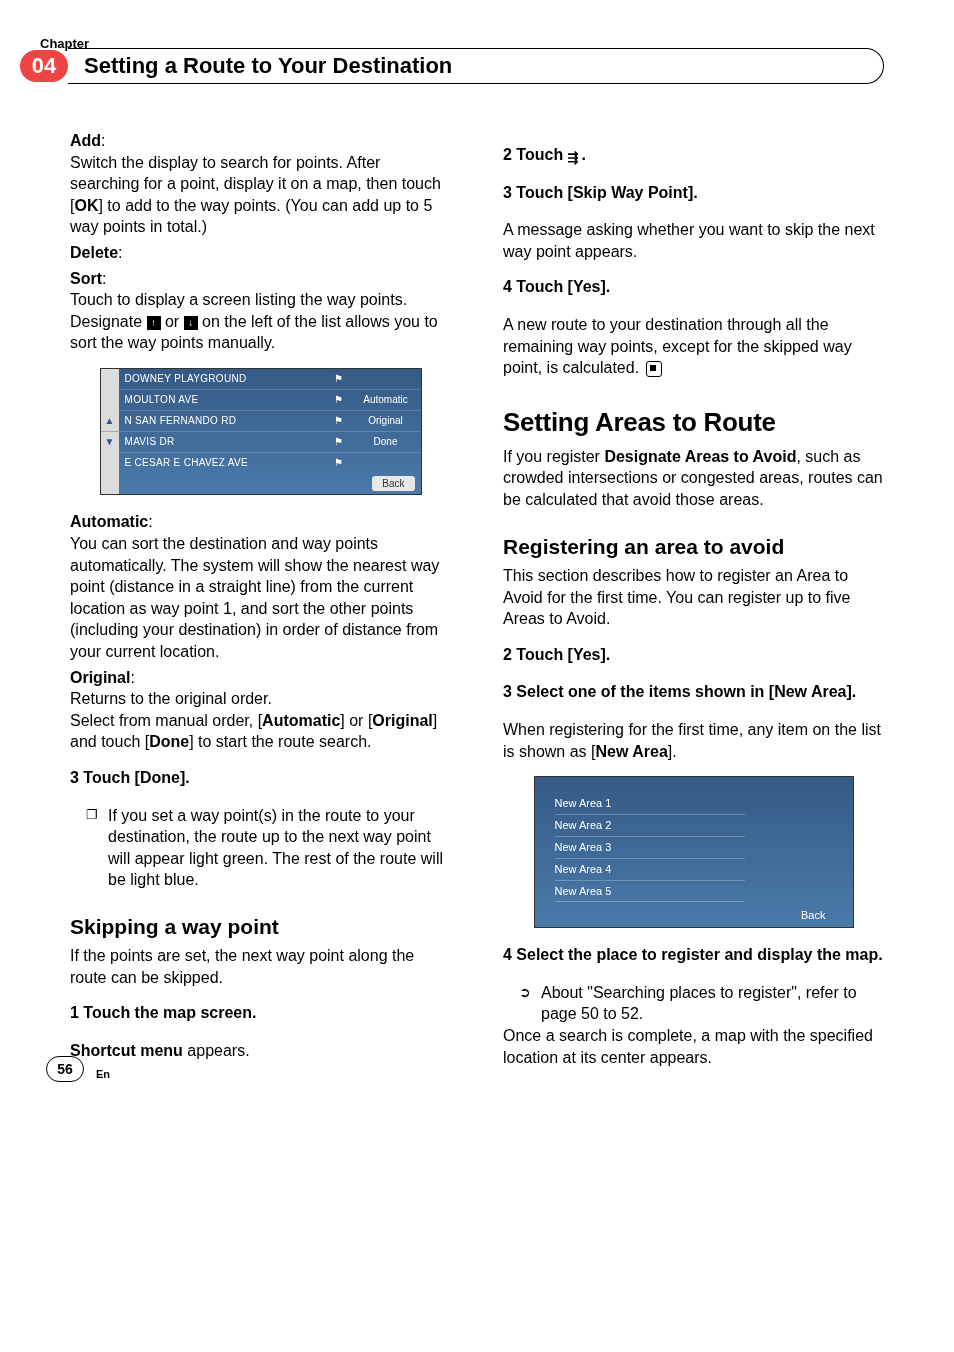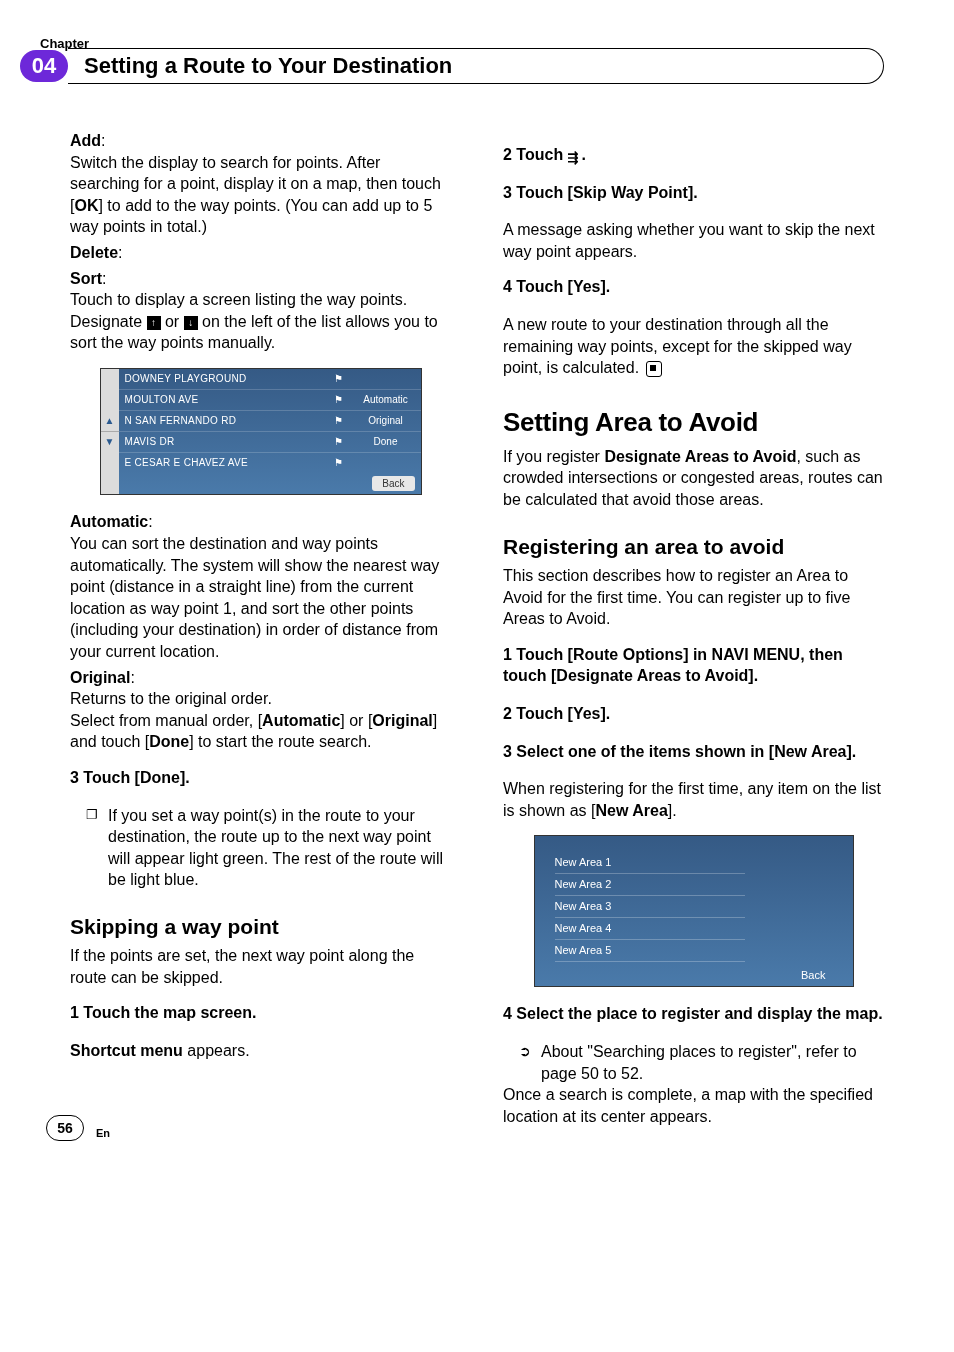--- a/index.html
+++ b/index.html
@@ -23,21 +23,21 @@
     top: 36px;
     left: 40px;
   }
   .header-row {
     display: flex;
     align-items: center;
     margin-top: 18px;
     margin-left: -50px;
   }
   .chapter-badge {
-    background: #6d28d9;
+    background: #ef4444;
     color: #fff;
     font-weight: bold;
     font-size: 22px;
     width: 48px;
     height: 32px;
     border-radius: 16px 16px 16px 16px;
     display: flex;
     align-items: center;
     justify-content: center;
   }
@@ -353,29 +353,28 @@
 
       <p class="step">3    Touch [Skip Way Point].</p>
       <p class="para">A message asking whether you want to skip the next way point appears.</p>
 
       <p class="step">4    Touch [Yes].</p>
       <p class="para">
         <span>A new route to your destination through all the remaining way points, except for the skipped way point, is calculated.</span>
         <span class="end-icon"></span>
       </p>
 
-      <div class="h2">Setting Area to Avoid</div>
+      <div class="h2">Setting Areas to Route</div>
       <p class="para">
         <span>If you register </span><b>Designate Areas to Avoid</b><span>, such as crowded intersections or congested areas, routes can be calculated that avoid those areas.</span>
       </p>
 
       <div class="h3">Registering an area to avoid</div>
       <p class="para">This section describes how to register an Area to Avoid for the first time. You can register up to five Areas to Avoid.</p>
 
-      <p class="step">1    Touch [Route Options] in NAVI MENU, then touch [Designate Areas to Avoid].</p>
       <p class="step">2    Touch [Yes].</p>
       <p class="step">3    Select one of the items shown in [New Area].</p>
       <p class="para">
         <span>When registering for the first time, any item on the list is shown as [</span><b>New Area</b><span>].</span>
       </p>
 
       <div class="screenshot2">
         <div class="item">New Area 1</div>
         <div class="item">New Area 2</div>
         <div class="item">New Area 3</div>

